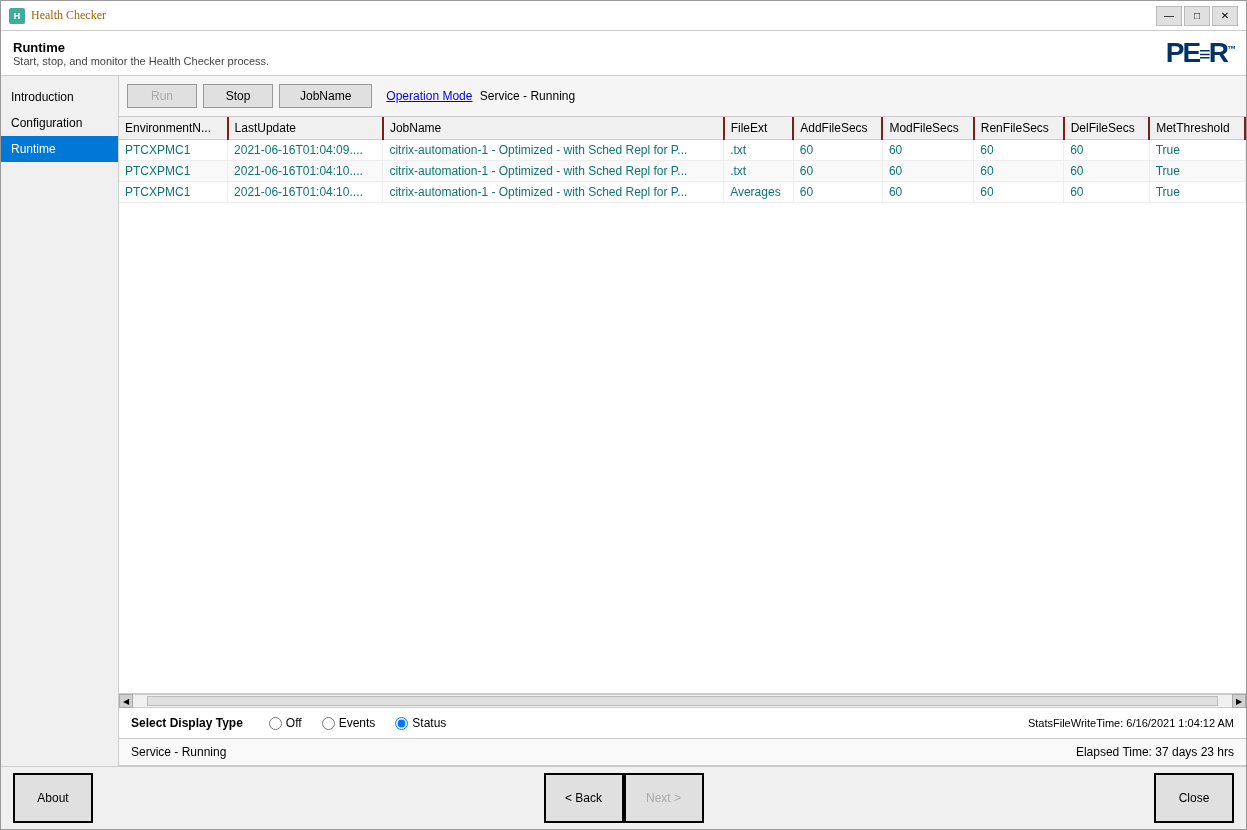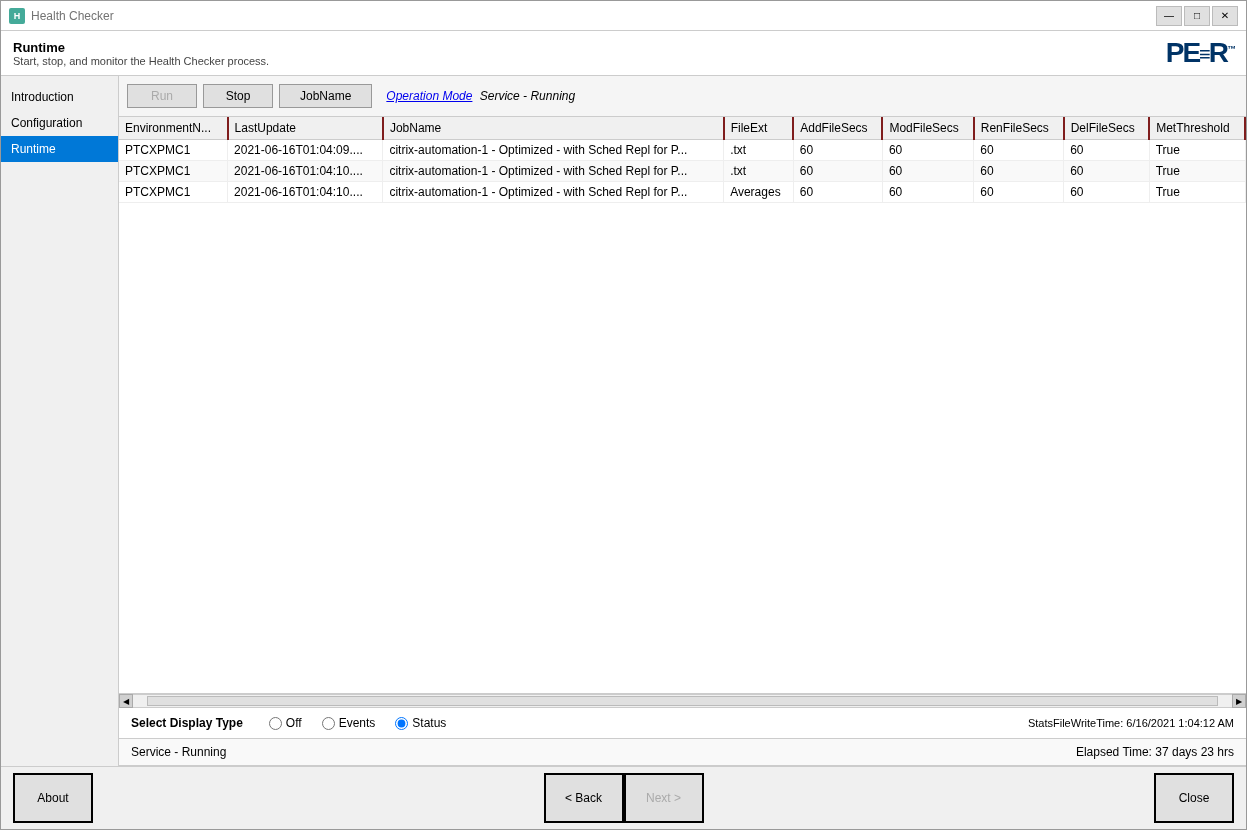--- a/index.html
+++ b/index.html
@@ -36,21 +36,22 @@
     .title-bar-icon {
       width: 16px;
       height: 16px;
       background: #4a9;
       border-radius: 2px;
       display: flex; align-items: center; justify-content: center;
       color: white; font-size: 9px; font-weight: bold;
     }
     .title-bar-title {
       font-size: 12px;
-      color: #737373;
+      color: #a16207;
+      font-family: Liberation Serif, serif;
     }
     .title-bar-controls {
       display: flex;
       gap: 2px;
     }
     .title-btn {
       width: 26px;
       height: 20px;
       background: #e0e0e0;
       border: 1px solid #bbb;
@@ -131,21 +132,20 @@
       font-size: 12px;
       min-width: 70px;
     }
     .toolbar-btn.disabled {
       color: #aaa;
       cursor: default;
     }
     .operation-mode {
       margin-left: 8px;
       font-size: 12px;
-      font-style: italic;
     }
     .operation-mode span.label {
       color: #0000ee;
       text-decoration: underline;
       cursor: pointer;
     }
     .operation-mode span.value {
       color: #000;
       margin-left: 4px;
     }
@@ -174,21 +174,21 @@
     tbody tr {
       border-bottom: 1px solid #eee;
     }
     tbody tr:nth-child(even) {
       background: #f9f9f9;
     }
     tbody td {
       padding: 3px 6px;
       border-right: 1px solid #eee;
       white-space: nowrap;
-      color: #000000;
+      color: #0f766e;
     }
     .scrollbar-area {
       height: 14px;
       background: #f0f0f0;
       border-top: 1px solid #ccc;
       border-bottom: 1px solid #ccc;
       display: flex;
       align-items: center;
     }
     .scrollbar-track {

